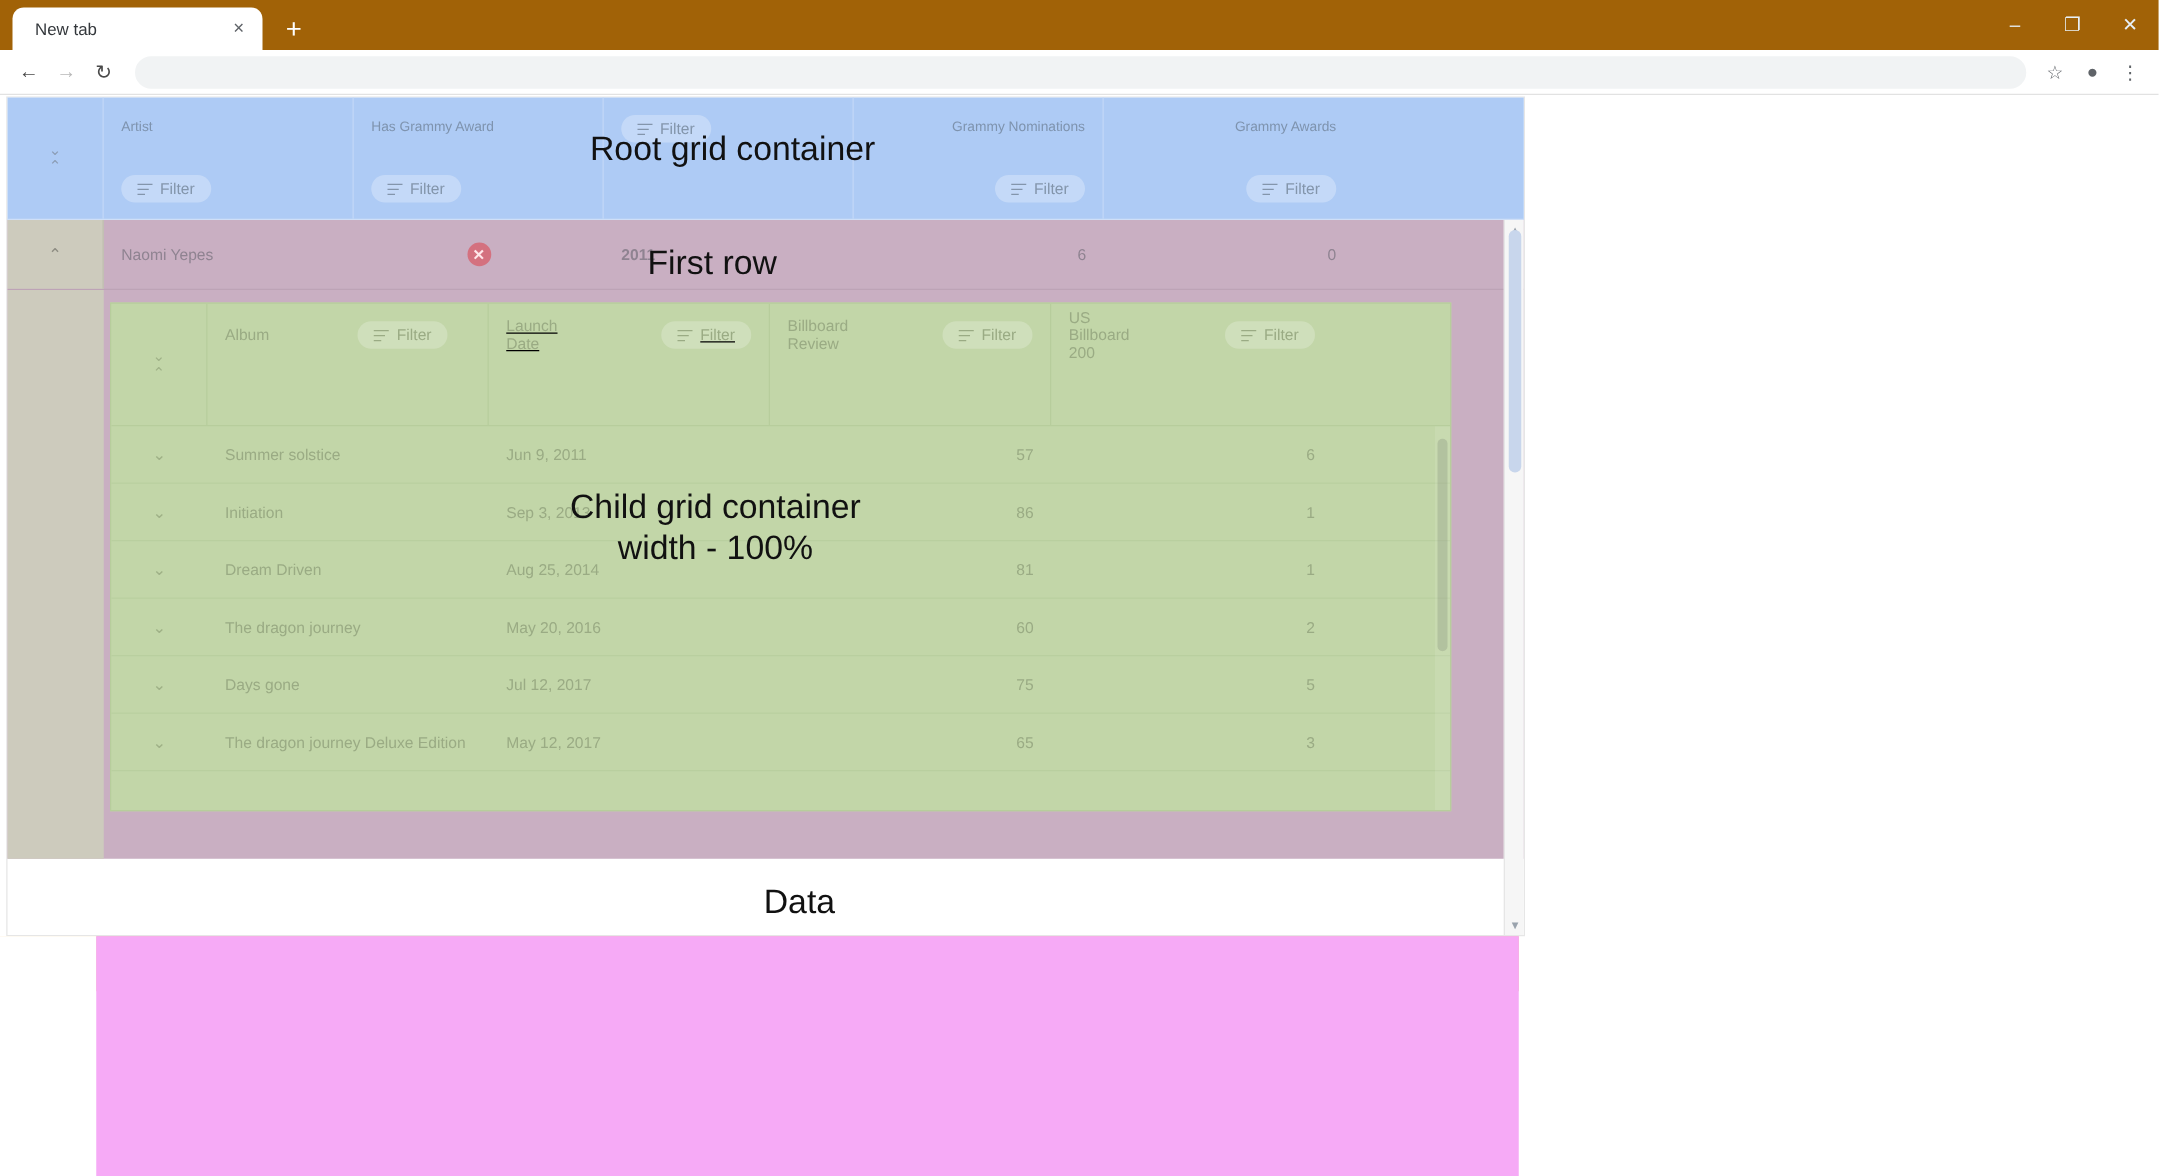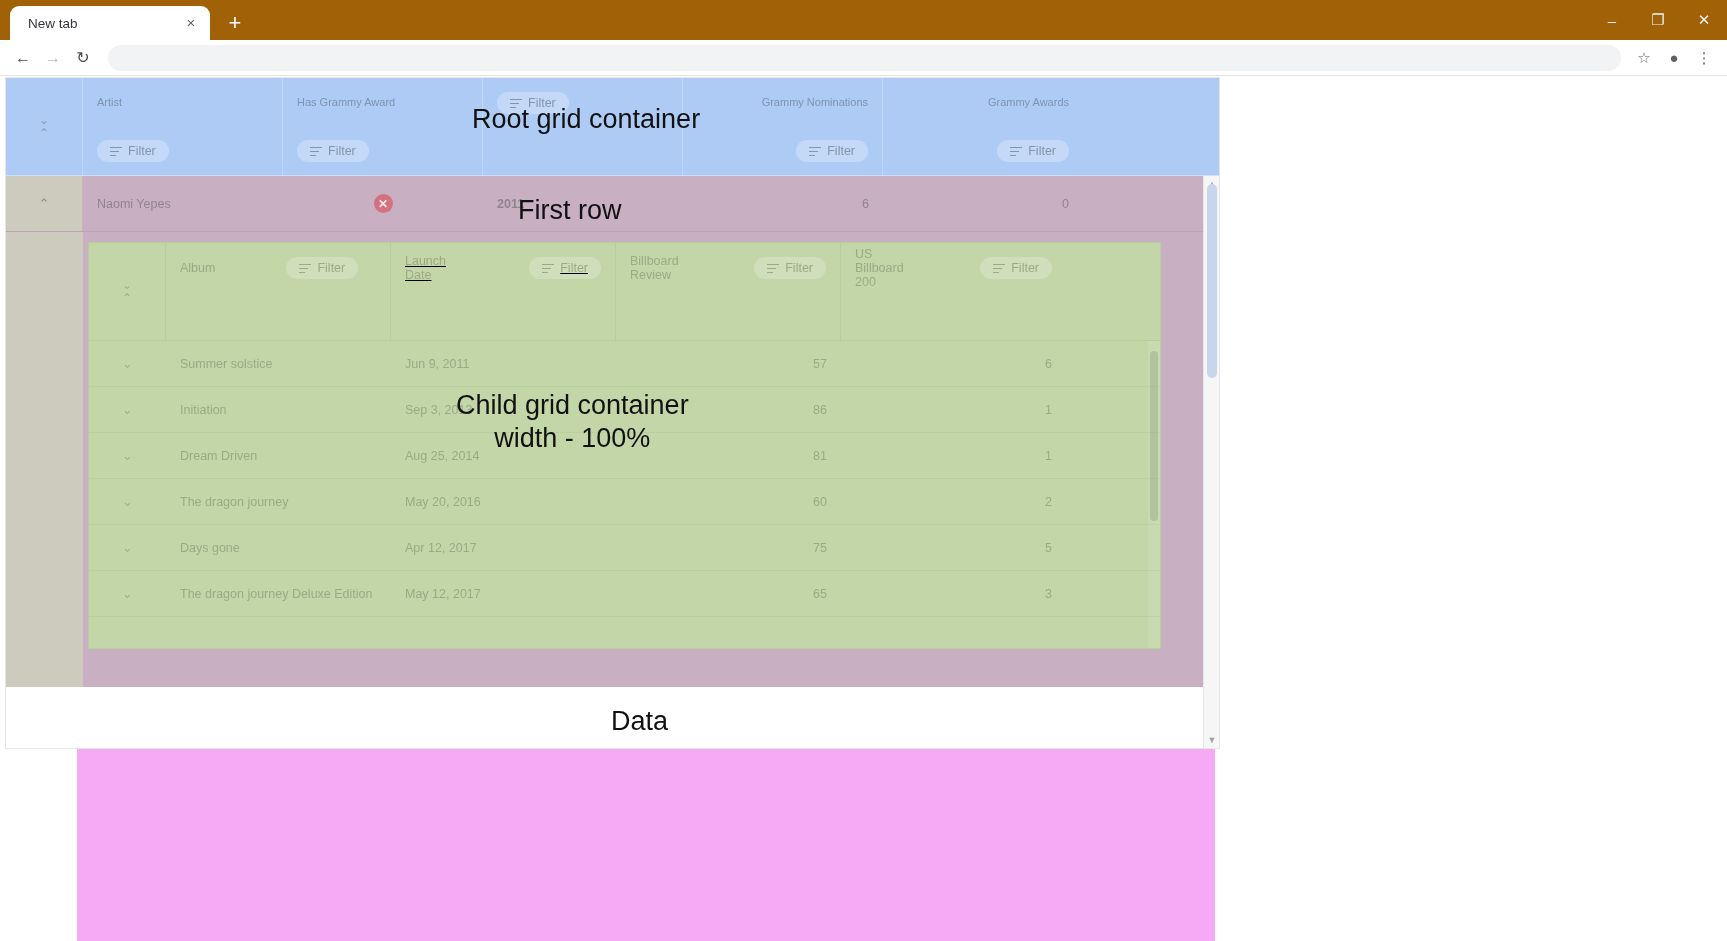--- a/index.html
+++ b/index.html
@@ -468,21 +468,21 @@
                     <div class="ccell num-cell" style="width:225px">60</div>
                     <div class="ccell num-cell" style="width:225px">2</div>
                   </div>
                 </div>
                 <div class="child-row">
                   <div class="crow-expand">
                     <span class="chev">⌄</span>
                   </div>
                   <div class="ccols">
                     <div class="ccell" style="width:225px">Days gone</div>
-                    <div class="ccell" style="width:225px">Apr 12, 2017</div>
+                    <div class="ccell" style="width:225px">Jul 12, 2017</div>
                     <div class="ccell num-cell" style="width:225px">75</div>
                     <div class="ccell num-cell" style="width:225px">5</div>
                   </div>
                 </div>
                 <div class="child-row">
                   <div class="crow-expand">
                     <span class="chev">⌄</span>
                   </div>
                   <div class="ccols">
                     <div class="ccell" style="width:225px">The dragon journey Deluxe Edition</div>

